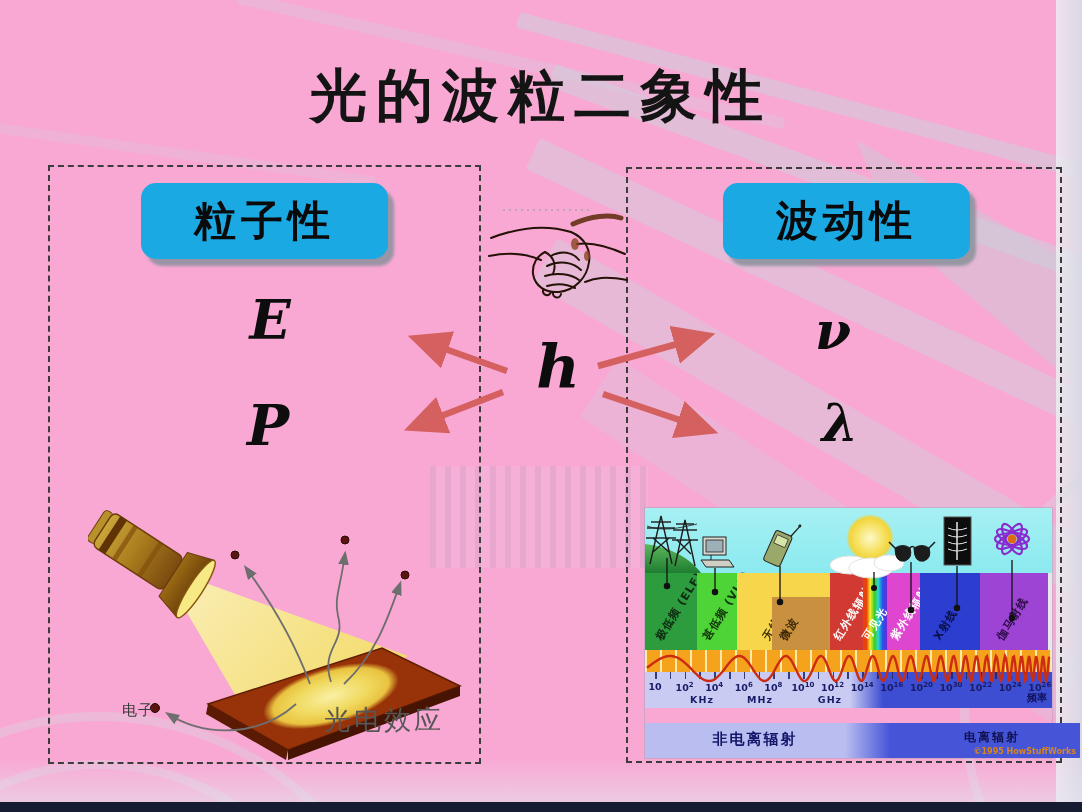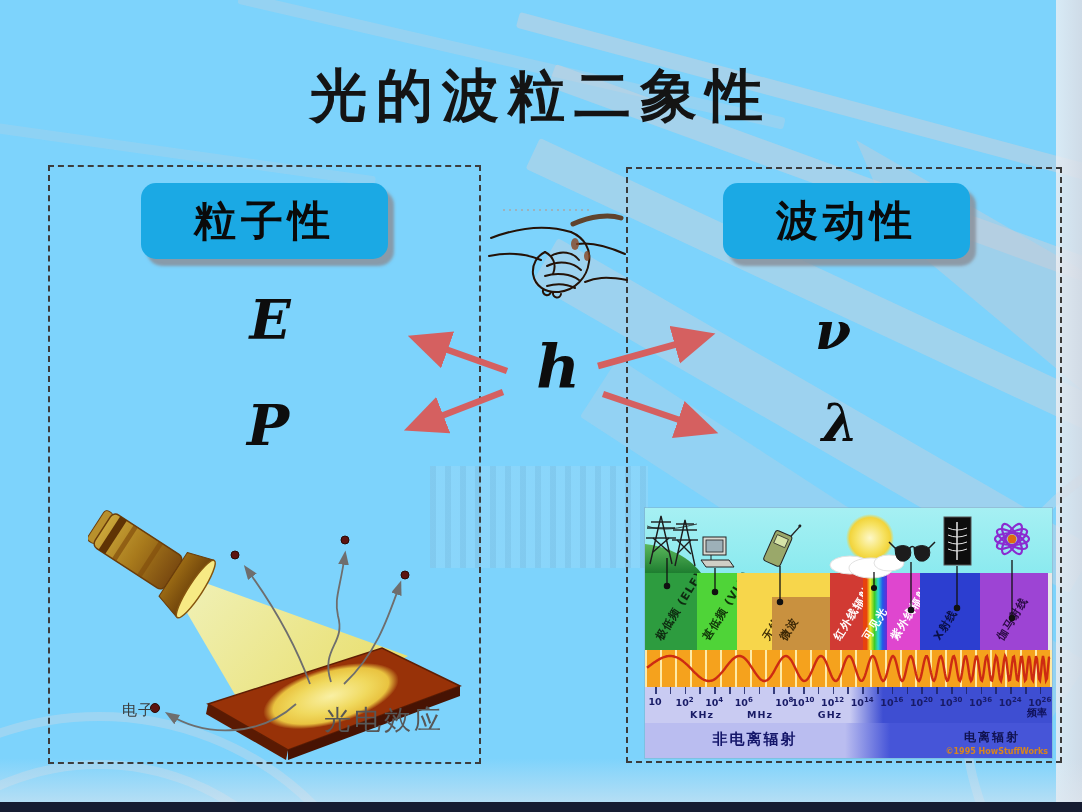--- a/index.html
+++ b/index.html
@@ -1,17 +1,17 @@
 <!DOCTYPE html>
 <html style="--accent-blue: #1ba9e4; --arrow-red: #d56060; --spectrum-sky: #a6f0f3; --wave-band-orange: #f5a21d; --axis-left: #c9cbf2; --axis-right: #3e4ed2; --bottom-bar-navy: #161c31;"><head>
 <meta charset="utf-8">
 <style>
   html,body{margin:0;padding:0;background:#ffffff;}
   .slide{position:relative;width:1082px;height:812px;overflow:hidden;
-         background:#7dd3fc;font-family:"DejaVu Sans",sans-serif;}
+         background:#f9a8d4;font-family:"DejaVu Sans",sans-serif;}
 
   
   .beam{position:absolute;background:#ccd2dc;transform-origin:0 0;border-radius:3px;}
   .wedge{position:absolute;left:856px;top:140px;width:226px;height:250px;background:#c7ccd6;
          clip-path:polygon(0 0,100% 52%,100% 100%,18% 38%);opacity:.45;}
   .arc{position:absolute;border-radius:50%;border:9px solid #d6dbe3;opacity:.35;background:transparent;}
   .building{position:absolute;left:430px;top:466px;width:218px;height:102px;opacity:.32;
             background:repeating-linear-gradient(90deg,rgba(150,162,180,.55) 0 6px,rgba(226,230,238,.4) 6px 15px);}
   .right-strip{position:absolute;left:1056px;top:0;width:26px;height:812px;
                background:linear-gradient(90deg,rgba(238,240,244,.8),rgba(215,220,229,.9));}
@@ -56,31 +56,31 @@
   .band{position:absolute;top:0;bottom:0;}
   .band.rainbow{background:linear-gradient(90deg,#e8420e 0 15%,#f0ee2a 30%,#3ecb28 48%,#2ad8d0 63%,#2554e8 82%,#6a2ad8 100%);}
   .band-label{position:absolute;left:38%;bottom:7px;transform:rotate(-58deg);transform-origin:0 100%;
               white-space:nowrap;font-size:11px;font-weight:bold;letter-spacing:1px;}
   .microwave{position:absolute;left:127px;width:58px;top:24px;bottom:0;background:#c9913f;}
   .microwave .band-label{left:30%;}
   .spec-wave{position:absolute;left:0;top:142px;width:407px;height:37px;
              background:var(--wave-band-orange,#f5a21d);}
   .spec-wave .grid{position:absolute;inset:0;
         background:repeating-linear-gradient(90deg,rgba(255,238,175,.95) 0 2px,transparent 2px 15px);}
-  .spec-axis{position:absolute;left:0;top:179px;width:407px;height:36px;
+  .spec-axis{position:absolute;left:0;top:164px;width:407px;height:36px;
              background:linear-gradient(90deg,var(--axis-left,#c9cbf2) 0 205px,var(--axis-right,#3e4ed2) 238px 100%);}
   .tickmarks{position:absolute;left:10px;top:0;width:388px;height:7px;opacity:.85;
              background:repeating-linear-gradient(90deg,#1c2468 0 1.5px,transparent 1.5px 14.8px);}
   .tick{position:absolute;top:9px;transform:translateX(-50%);font-size:9.5px;font-weight:bold;
         color:#181b66;white-space:nowrap;}
   .tick sup{font-size:7px;}
   .unit{position:absolute;top:22px;transform:translateX(-50%);font-size:9.5px;font-weight:bold;color:#181b66;letter-spacing:1px;}
   .axis-label{position:absolute;right:5px;top:19px;font-size:10px;font-weight:bold;color:#10125c;}
   .spec-bottom{position:absolute;left:0;top:215px;width:407px;height:35px;
-               background:linear-gradient(90deg,#babdf0 0 200px,#4655d8 245px 100%);}
+               background:linear-gradient(90deg,#babdf0 0 200px,#4655d8 245px 100%);padding-left:28px;}
   .nonion{position:absolute;left:0;top:7px;width:220px;text-align:center;
           font-size:15px;font-weight:bold;color:#14166a;letter-spacing:2px;}
   .ion{position:absolute;left:245px;top:6px;width:130px;text-align:right;
        font-size:12px;font-weight:bold;color:#101250;letter-spacing:2px;}
   .credit{position:absolute;right:4px;bottom:2px;font-size:8px;font-weight:bold;color:#d9861c;}
   .phone-label{position:absolute;left:62px;top:2px;width:148px;text-align:center;color:#0c0c0c;z-index:5;}
   .phone-label .l1{font-size:13.5px;font-weight:bold;}
   .phone-label .l2{font-size:12px;font-weight:bold;letter-spacing:0;}
   .spec-art{position:absolute;left:0;top:0;z-index:4;pointer-events:none;}
 
@@ -256,28 +256,28 @@
     <div class="spec-wave">
         <div class="grid"></div>
       </div>
     <div class="spec-axis">
       <div class="tickmarks"></div>
       <div id="tickRow">
           <span class="tick" style="left: 10px;">10</span>
           <span class="tick" style="left: 39.6px;">10<sup>2</sup></span>
           <span class="tick" style="left: 69.2px;">10<sup>4</sup></span>
           <span class="tick" style="left: 98.8px;">10<sup>6</sup></span>
-          <span class="tick" style="left: 128.4px; margin-left: 11px;">10<sup>8</sup></span>
+          <span class="tick" style="left: 128.4px;">10<sup>8</sup></span>
           <span class="tick" style="left: 158px;">10<sup>10</sup></span>
           <span class="tick" style="left: 187.6px;">10<sup>12</sup></span>
           <span class="tick" style="left: 217.2px;">10<sup>14</sup></span>
           <span class="tick" style="left: 246.8px;">10<sup>16</sup></span>
           <span class="tick" style="left: 276.4px;">10<sup>20</sup></span>
           <span class="tick" style="left: 306px;">10<sup>30</sup></span>
-          <span class="tick" style="left: 335.6px;">10<sup>36</sup></span>
+          <span class="tick" style="left: 335.6px;">10<sup>22</sup></span>
           <span class="tick" style="left: 365.2px;">10<sup>24</sup></span>
           <span class="tick" style="left: 394.8px;">10<sup>26</sup></span>
         </div>
       <div id="unitRow">
           <span class="unit" style="left: 57px;">KHz</span>
           <span class="unit" style="left: 115px;">MHz</span>
           <span class="unit" style="left: 185px;">GHz</span>
         </div>
       <div class="axis-label">频率</div>
     </div>

